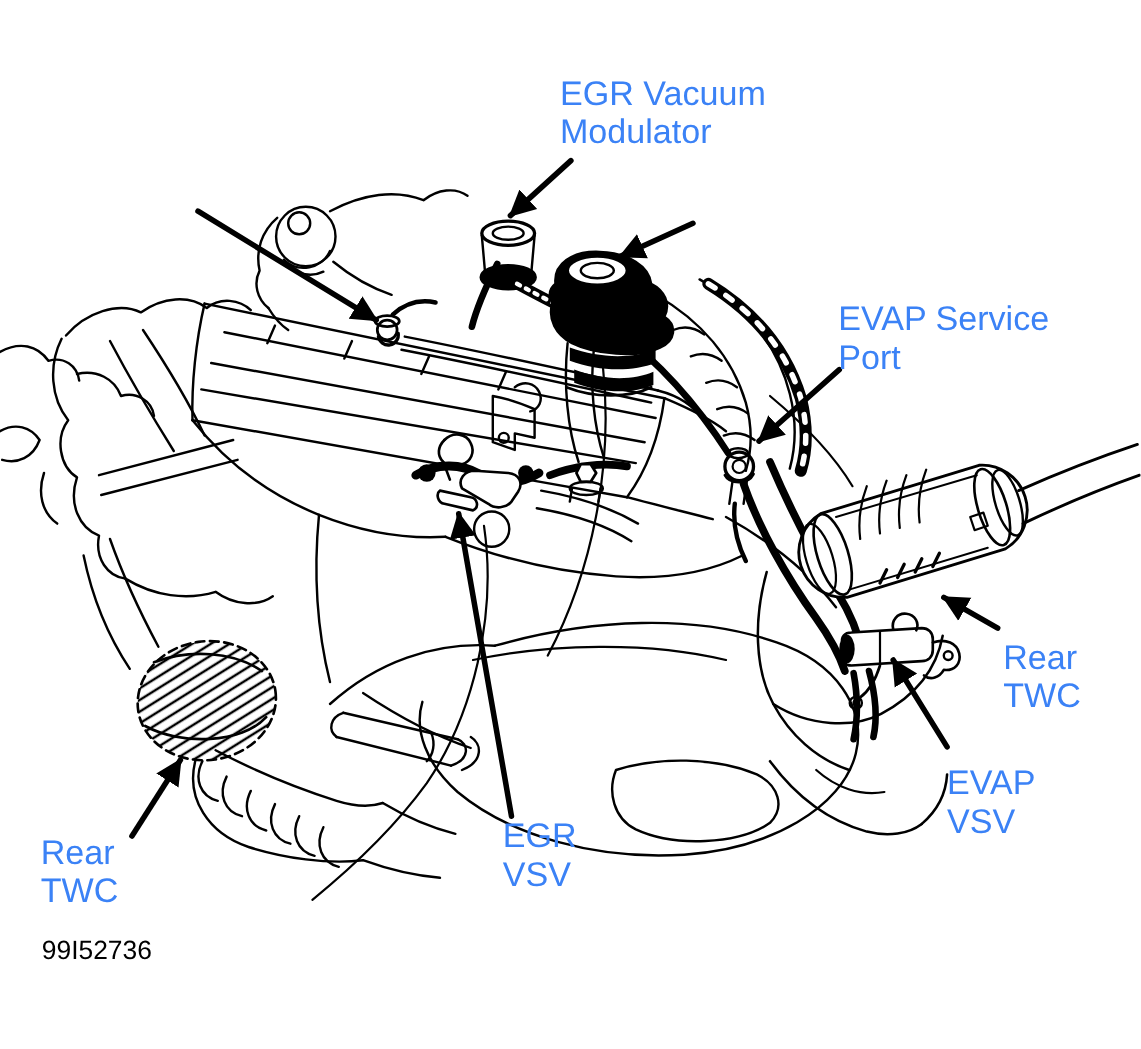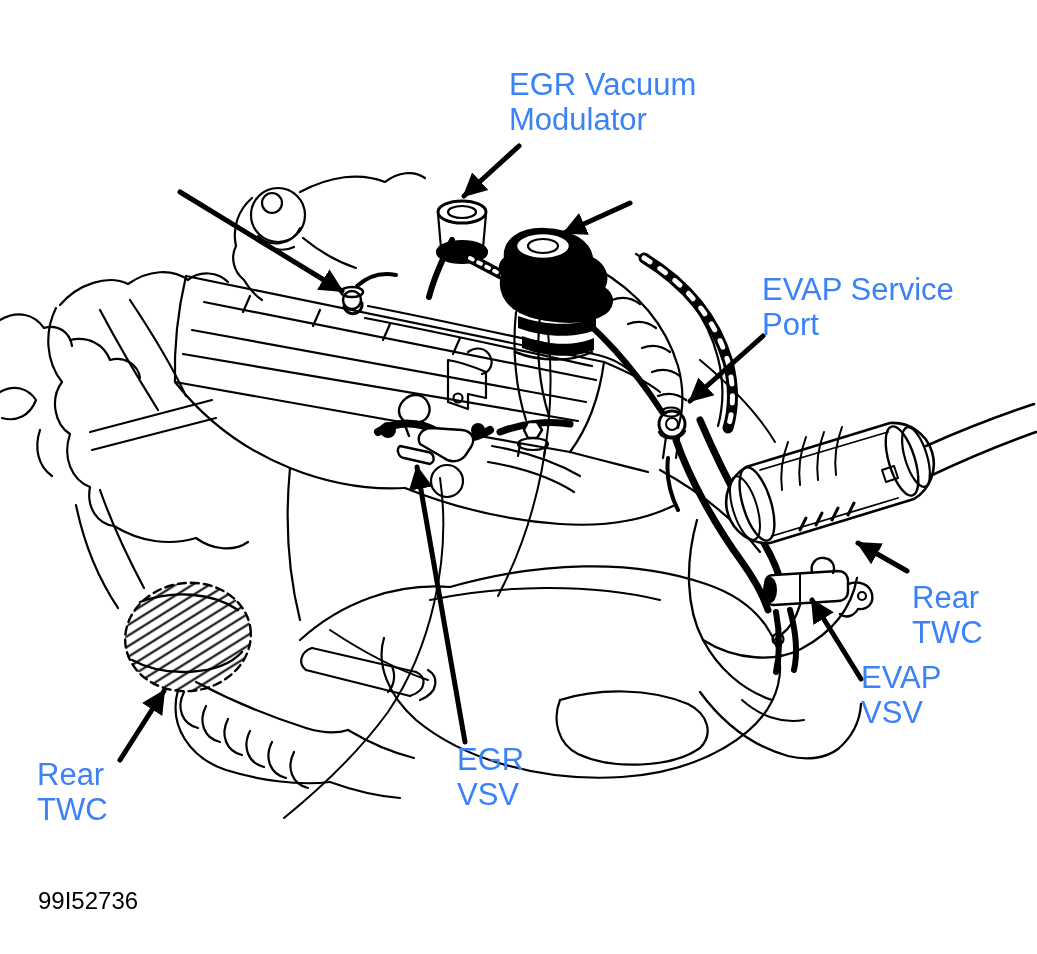--- a/index.html
+++ b/index.html
@@ -18,21 +18,20 @@
     font-size:31px;
     line-height:35px;
     color:#3b82f6;
     letter-spacing:0;
   }
   .figcode{
     position:absolute;
     font-size:24px;
     line-height:28px;
     color:#000;
-    margin-top:36px;
   }
 </style>
 </head>
 <body>
 
 <div class="stage">
 
 <svg width="1037" height="954" viewBox="0 0 1037 954" fill="none" stroke="#000" stroke-width="2.2" stroke-linecap="round" stroke-linejoin="round">
 
   <defs>
@@ -278,21 +277,21 @@
 Modulator</div>
 
 
 
   <div class="callout" style="left:762px;top:272px;">EVAP Service
 Port</div>
 
   <div class="callout" style="left:912px;top:580px;">Rear
 TWC</div>
 
-  <div class="callout" style="left:861px;top:660px;">EVAP
+  <div class="callout" style="left:861px;top:694px;">EVAP
 VSV</div>
 
   <div class="callout" style="left:457px;top:742px;">EGR
 VSV</div>
 
   <div class="callout" style="left:37px;top:757px;">Rear
 TWC</div>
 
   <div class="figcode" style="left:38px;top:851px;">99I52736</div>
 

